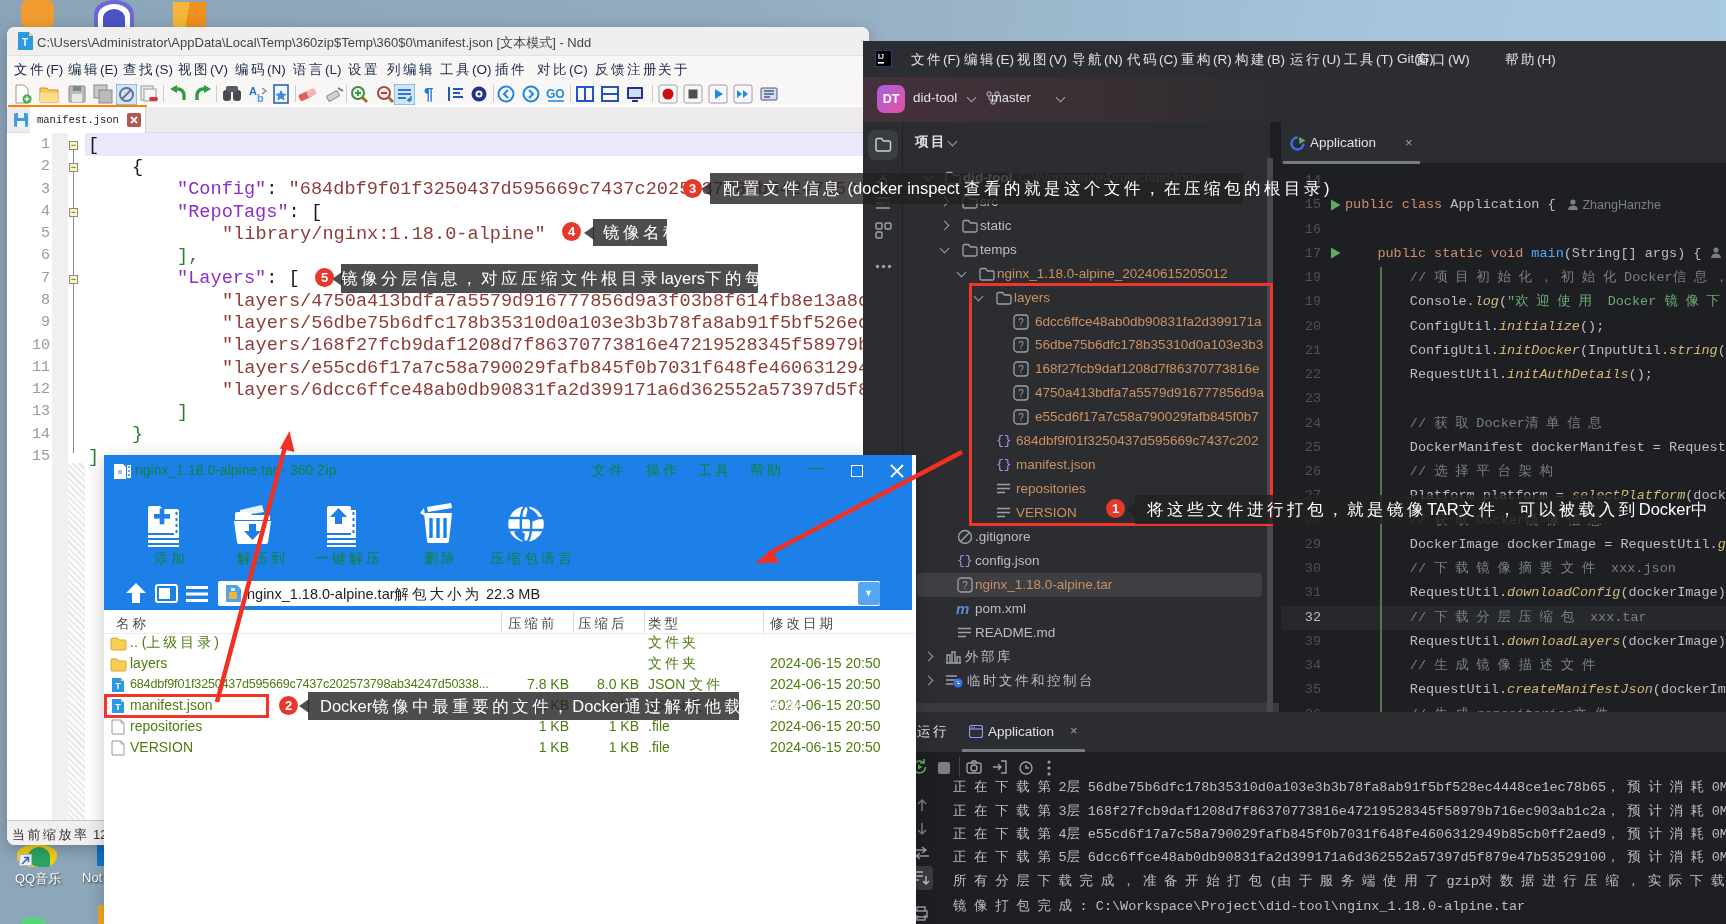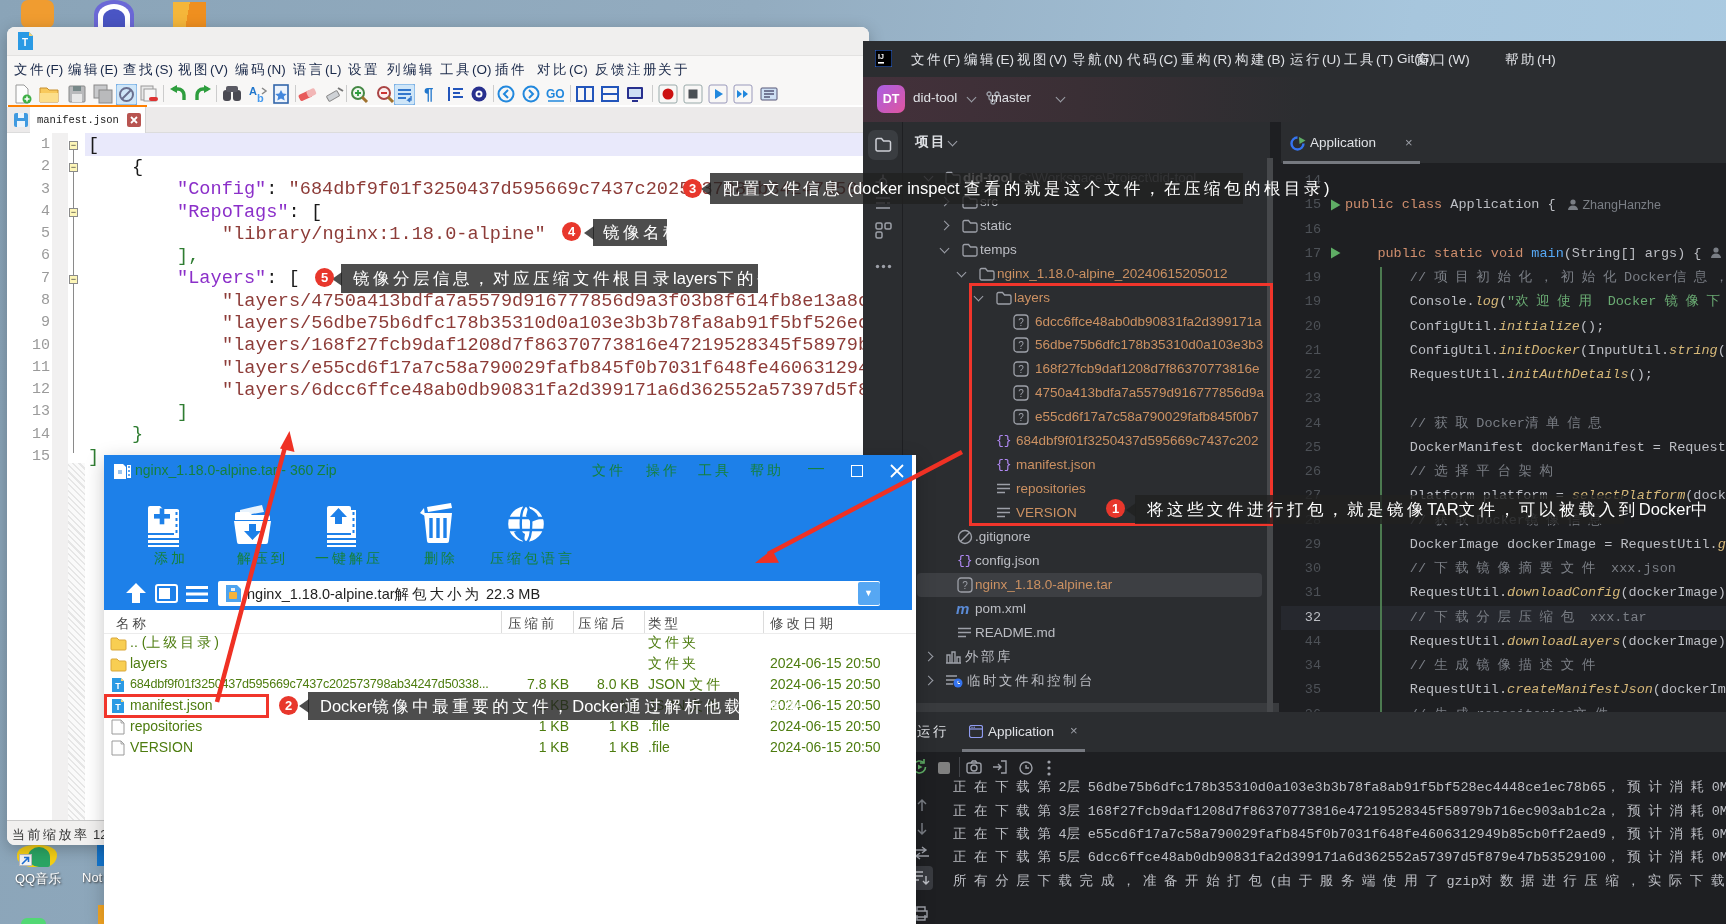--- a/index.html
+++ b/index.html
@@ -85,20 +85,21 @@
 <div class="abs" style="left:21px;top:918px;width:25px;height:6px;background:#52d874;border-radius:6px 6px 0 0"></div>
 <div class="abs" style="left:98px;top:905px;width:6px;height:19px;background:#f5a623"></div>
 
 <div id="ndd">
   <div class="titlebar">
     <svg class="abs" style="left:10px;top:5px" width="17" height="19">
         <path d="M1 0 h11 l4 4 v14 h-15 z" fill="#2b9ae4"></path>
         <path d="M12 0 l4 4 h-4 z" fill="#f8d270"></path>
         <text x="8" y="14" font-size="10" font-weight="bold" fill="#fff" text-anchor="middle">T</text>
       </svg>
+    <div class="title">C:\Users\Administrator\AppData\Local\Temp\360zip$Temp\360$0\manifest.json [文本模式] - Ndd</div>
   </div>
   <div class="menubar">
     <span style="left:7px"><i class="k25">文件</i>(F)</span>
       <span style="left:61px"><i class="k25">编辑</i>(E)</span>
       <span style="left:116px"><i class="k25">查找</i>(S)</span>
       <span style="left:171px"><i class="k25">视图</i>(V)</span>
       <span style="left:228px"><i class="k25">编码</i>(N)</span>
       <span style="left:286px"><i class="k25">语言</i>(L)</span>
       <span style="left:341px"><i class="k25">设置</i></span>
       <span style="left:380px"><i class="k25">列编辑</i></span>
@@ -529,21 +530,21 @@
     <div class="jnum" style="top:265.4px">23</div>
     <div class="jnum" style="top:289.7px">24</div>
     <div class="jnum" style="top:313.9px">25</div>
     <div class="jnum" style="top:338.2px">26</div>
     <div class="jnum" style="top:362.4px">27</div>
     <div class="jnum" style="top:386.7px">28</div>
     <div class="jnum" style="top:410.9px">29</div>
     <div class="jnum" style="top:435.2px">30</div>
     <div class="jnum" style="top:459.4px">31</div>
     <div class="jnum" style="top:483.7px;color:#bcbec4">32</div>
-    <div class="jnum" style="top:507.9px">44</div>
+    <div class="jnum" style="top:507.9px">39</div>
     <div class="jnum" style="top:532.2px">34</div>
     <div class="jnum" style="top:556.4px">35</div>
     <div class="jnum" style="top:580.7px">36</div>
     <svg class="abs" style="left:48px;top:76px" width="13" height="14">
         <path d="M2 1.5 L11.5 7 L2 12.5 z" fill="#5fad65"></path>
       </svg>
     <svg class="abs" style="left:48px;top:124px" width="13" height="14">
         <path d="M2 1.5 L11.5 7 L2 12.5 z" fill="#5fad65"></path>
       </svg>
     <div class="jline" style="top:22.9px;left:64px"><span class="kw">import</span><span class="wht"> java.util.List;</span></div>
@@ -634,20 +635,21 @@
         <path d="M1 2 h9 M1 6 h9 M1 10 h5 M13 6 v8 M10 11 l3 3 3-3"></path>
       </svg>
     <svg class="abs" style="left:50px;top:194px" width="16" height="15" fill="none" stroke="#9da0a8" stroke-width="1.4">
         <path d="M4 5 v-4 h8 v4 M2 5 h12 v6 h-12 z M4 9 v5 h8 v-5"></path>
       </svg>
     <div class="jcl" style="top:64px"><i class="k7">正在下载第</i>2<i class="k7">层</i>56dbe75b6dfc178b35310d0a103e3b3b78fa8ab91f5bf528ec4448ce1ec78b65<i class="k7">，预计消耗</i>0MB</div>
     <div class="jcl" style="top:88px"><i class="k7">正在下载第</i>3<i class="k7">层</i>168f27fcb9daf1208d7f86370773816e47219528345f58979b716ec903ab1c2a<i class="k7">，预计消耗</i>0MB</div>
     <div class="jcl" style="top:111px"><i class="k7">正在下载第</i>4<i class="k7">层</i>e55cd6f17a7c58a790029fafb845f0b7031f648fe4606312949b85cb0ff2aed9<i class="k7">，预计消耗</i>0MB</div>
     <div class="jcl" style="top:134px"><i class="k7">正在下载第</i>5<i class="k7">层</i>6dcc6ffce48ab0db90831fa2d399171a6d362552a57397d5f879e47b53529100<i class="k7">，预计消耗</i>0MB</div>
     <div class="jcl" style="top:158px"><i class="k7">所有分层下载完成，准备开始打包</i>(<i class="k7">由于服务端使用了</i>gzip<i class="k7">对数据进行压缩，实际下载的分层文件会比较大</i>)</div>
+    <div class="jcl" style="top:183px"><i class="k7">镜像打包完成</i>: C:\Workspace\Project\did-tool\nginx_1.18.0-alpine.tar</div>
   </div>
 </div>
 
 <div id="zip">
   <div class="chrome"></div>
   <svg class="abs" style="left:9px;top:6px" width="20" height="19">
       <path d="M1 3 h9 l3 3 v12 h-12 z" fill="#fff"></path>
       <rect x="14" y="4" width="4" height="13" fill="#fff"></rect>
       <path d="M16 5 v11" stroke="#1d80e9" stroke-width="1.4" stroke-dasharray="2 2"></path>
       <rect x="5" y="9" width="4" height="4" fill="#9bc5ef"></rect>
@@ -790,21 +792,21 @@
   <div class="redbox" style="left:969px;top:283px;width:304px;height:243px"></div>
   <div class="redbox" style="left:104px;top:694px;width:165px;height:24px"></div>
   <svg class="abs" style="left:0;top:0;width:1726px;height:924px;pointer-events:none" viewBox="0 0 1726 924">
     <line x1="217" y1="702" x2="285" y2="447" stroke="#ef3124" stroke-width="4.5"></line>
     <polygon points="289.5,431 294.5,452 280,448.4" fill="#ef3124"></polygon>
     <line x1="962" y1="452" x2="768" y2="554" stroke="#ef3124" stroke-width="4.5"></line>
     <polygon points="755,563 772,549.5 779,562.8" fill="#ef3124"></polygon>
   </svg>
   <div class="tip" style="left:710px;top:173px;width:533px;height:31px;line-height:31px;padding-left:13px"><i class="k35">配置文件信息</i> (docker inspect <i class="k35">查看的就是这个文件，在压缩包的根目录</i>)</div>
   <div class="tip" style="left:593px;top:219px;width:74px;height:27px;line-height:27px;padding-left:10px"><i class="k35">镜像名称</i></div>
-  <div class="tip" style="left:341px;top:264px;width:417px;height:29px;line-height:29px;padding-left:12px"><i class="k35">镜像分层信息，对应压缩文件根目录</i>layers<i class="k35">下的每个分层</i></div>
+  <div class="tip" style="left:341px;top:264px;width:417px;height:29px;line-height:29px;padding-left:0"><i class="k35">镜像分层信息，对应压缩文件根目录</i>layers<i class="k35">下的每个分层</i></div>
   <div class="tip" style="left:308px;top:692px;width:431px;height:28px;line-height:28px;padding-left:12px">Docker<i class="k35">镜像中最重要的文件，</i>Docker<i class="k35">通过解析他载入镜像</i></div>
   <div class="tip" style="left:1135px;top:495px;width:489px;height:29px;line-height:29px;padding-left:12px"><i class="k35">将这些文件进行打包，就是镜像</i>TAR<i class="k35">文件，可以被载入到</i>Docker<i class="k35">中</i></div>
   <div class="numc" style="left:683px;top:179px">3</div>
   <div class="numc" style="left:562px;top:222px">4</div>
   <div class="numc" style="left:315px;top:268px">5</div>
   <div class="numc" style="left:279px;top:696px">2</div>
   <div class="numc" style="left:1106px;top:499px">1</div>
 </div>
 
 </body></html>

